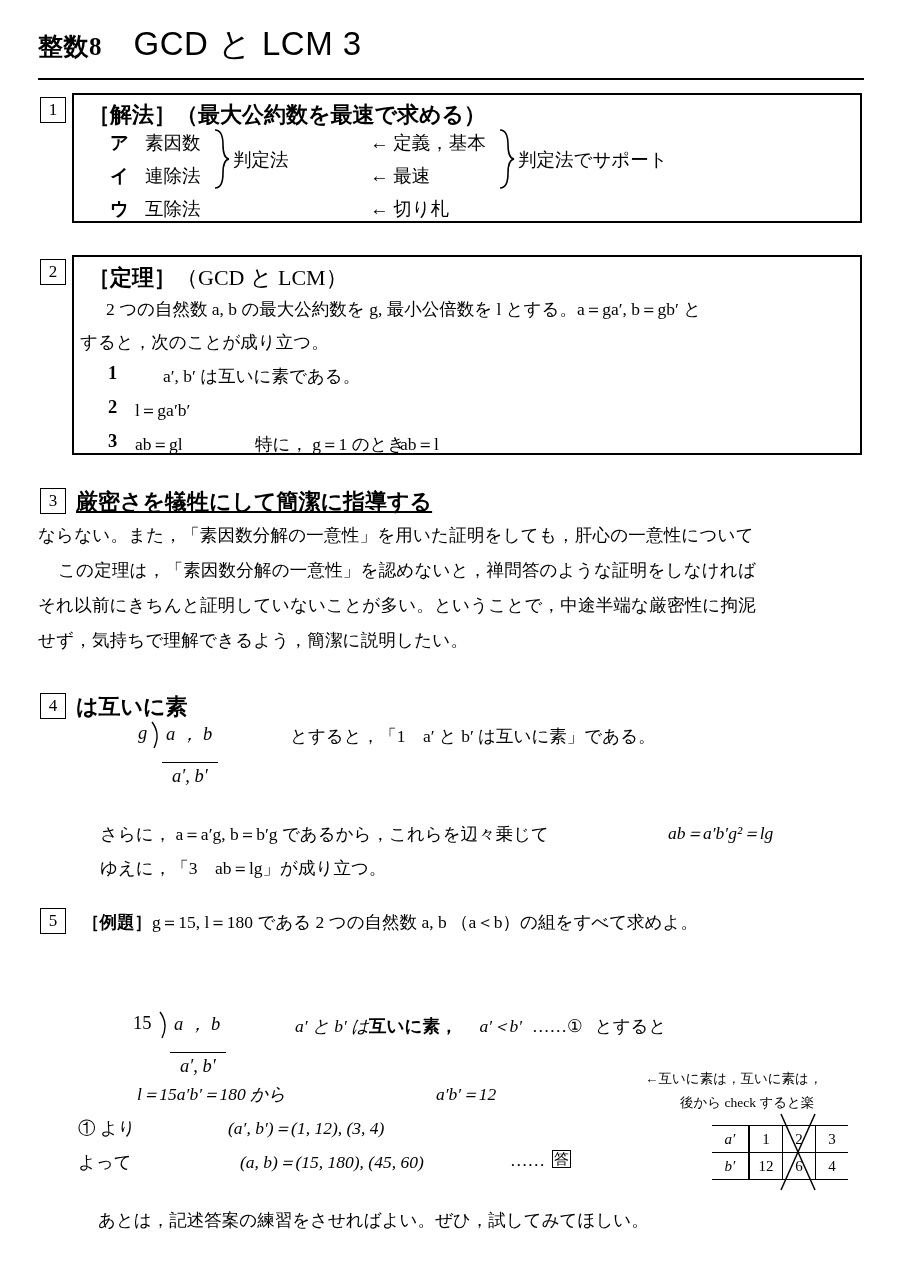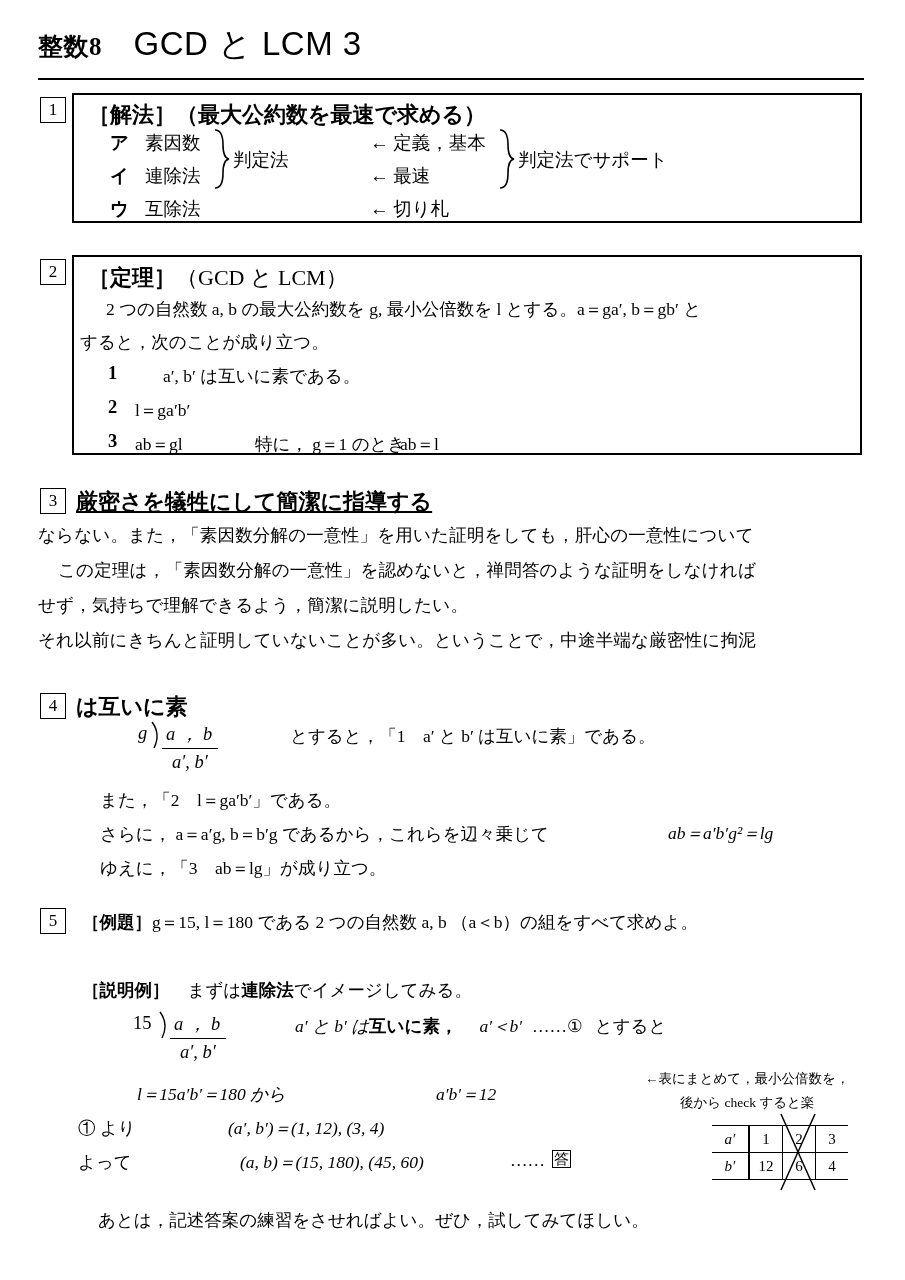--- a/index.html
+++ b/index.html
@@ -75,21 +75,21 @@
   .b   { font-weight: bold; }
   .mi  { font-style: italic; font-family: "Liberation Serif", serif; }
   .sz17 { font-size: 17.5px; }
   .sz18 { font-size: 18.5px; }
   .sz19 { font-size: 22px; }
 
   
   .divblock { position: absolute; }
   .divblock .top {
     border-bottom: 1.6px solid #000;
-    padding: 0 6px 2px 4px;
+    padding: 0 6px 16px 4px;
     display: inline-block;
     white-space: nowrap;
   }
   .divblock .bot {
     display: block;
     padding: 3px 6px 0 10px;
     white-space: nowrap;
   }
   .divisor {
     position: absolute;
@@ -201,51 +201,47 @@
   <div class="txt jp sz17" style="left:135px; top:432px;">ab＝gl</div>
   <div class="txt jp sz17" style="left:255px; top:432px;">特に， g＝1 のとき</div>
   <div class="txt jp sz17" style="left:400px; top:432px;">ab＝l</div>
 
   <div class="num-box" style="left:40px; top:488px;">3</div>
   <div class="txt jp b sz19" style="left:76px; top:487px;text-decoration:underline;">厳密さを犠牲にして簡潔に指導する</div>
 
   <div class="para jp" style="left:38px; top:518px;">
     <div>ならない。また，「素因数分解の一意性」を用いた証明をしても，肝心の一意性について</div>
     <div style="text-indent:20px;">この定理は，「素因数分解の一意性」を認めないと，禅問答のような証明をしなければ</div>
+    <div>それ以前にきちんと証明していないことが多い。ということで，中途半端な厳密性に拘泥</div>
     <div>せず，気持ちで理解できるよう，簡潔に説明したい。</div>
-    <div>それ以前にきちんと証明していないことが多い。ということで，中途半端な厳密性に拘泥</div>
   </div>
 
   <div class="num-box" style="left:40px; top:693px;">4</div>
   <div class="txt jp b sz19" style="left:76px; top:692px;">は互いに素</div>
 
   <div class="divisor mi sz18" style="left:138px; top:723px;">g</div>
   <svg class="cross-wrap" style="left:150px; top:720px;" width="14" height="30">
     <path d="M2,2 Q11,14 4,28" fill="none" stroke="#000" stroke-width="1.4"></path>
   </svg>
   <div class="divblock" style="left:162px; top:721px;">
     <span class="top mi sz18">a ， b</span>
     <span class="bot mi sz18">a′, b′</span>
   </div>
 
   <div class="txt jp sz17" style="left:290px; top:724px;">とすると，「1　a′ と b′ は互いに素」である。</div>
 
-  <div class="txt jp sz17" style="left:100px; top:788px;">また，「2　l＝ga′b′」である。</div>
   <div class="txt jp sz17" style="left:100px; top:822px;">さらに， a＝a′g, b＝b′g であるから，これらを辺々乗じて</div>
   <div class="txt jp mi sz17" style="left:668px; top:821px;">ab＝a′b′g²＝lg</div>
   <div class="txt jp sz17" style="left:100px; top:856px;">ゆえに，「3　ab＝lg」が成り立つ。</div>
 
   <div class="num-box" style="left:40px; top:908px;">5</div>
   <div class="txt jp sz17" style="left:82px; top:910px;">
     <span class="b">［例題］</span><span>g＝15, l＝180 である 2 つの自然数 a, b （a＜b）の組をすべて求めよ。</span>
   </div>
 
-  <div class="txt jp sz17" style="left:82px; top:978px;">
-    <span class="b">［説明例］</span><span style="display:inline-block;width:18px;"></span><span>まずは</span><span class="b">連除法</span><span>でイメージしてみる。</span>
-  </div>
 
   <div class="divisor sz18" style="left:133px; top:1013px;">15</div>
   <svg class="cross-wrap" style="left:158px; top:1010px;" width="14" height="30">
     <path d="M2,2 Q11,14 4,28" fill="none" stroke="#000" stroke-width="1.4"></path>
   </svg>
   <div class="divblock" style="left:170px; top:1011px;">
     <span class="top mi sz18">a ， b</span>
     <span class="bot mi sz18">a′, b′</span>
   </div>
 
@@ -261,21 +257,21 @@
 
   <div class="txt jp sz17" style="left:78px; top:1150px;">よって</div>
   <div class="txt jp mi sz17" style="left:240px; top:1150px;">(a, b)＝(15, 180), (45, 60)</div>
   <div class="txt jp sz17" style="left:510px; top:1150px;">……</div>
   <div class="txt jp" style="left:552px; top:1150px;">
     <span class="ans-box">答</span>
   </div>
 
   <div class="txt jp sz17" style="left:98px; top:1208px;">あとは，記述答案の練習をさせればよい。ぜひ，試してみてほしい。</div>
 
-  <div class="note jp" style="left:645px; top:1070px;">←表にまとめて，最小公倍数を，</div>
+  <div class="note jp" style="left:645px; top:1070px;">←互いに素は，互いに素は，</div>
   <div class="note jp" style="left:680px; top:1094px;">
     <span>後から </span><span>check</span><span> すると楽</span>
   </div>
 
   <table class="mini-table" style="left:712px; top:1125px;">
     <tbody>
         <tr>
       <td class="rowhead">a′</td>
       <td class="cell">1</td>
       <td class="cell">2</td>

